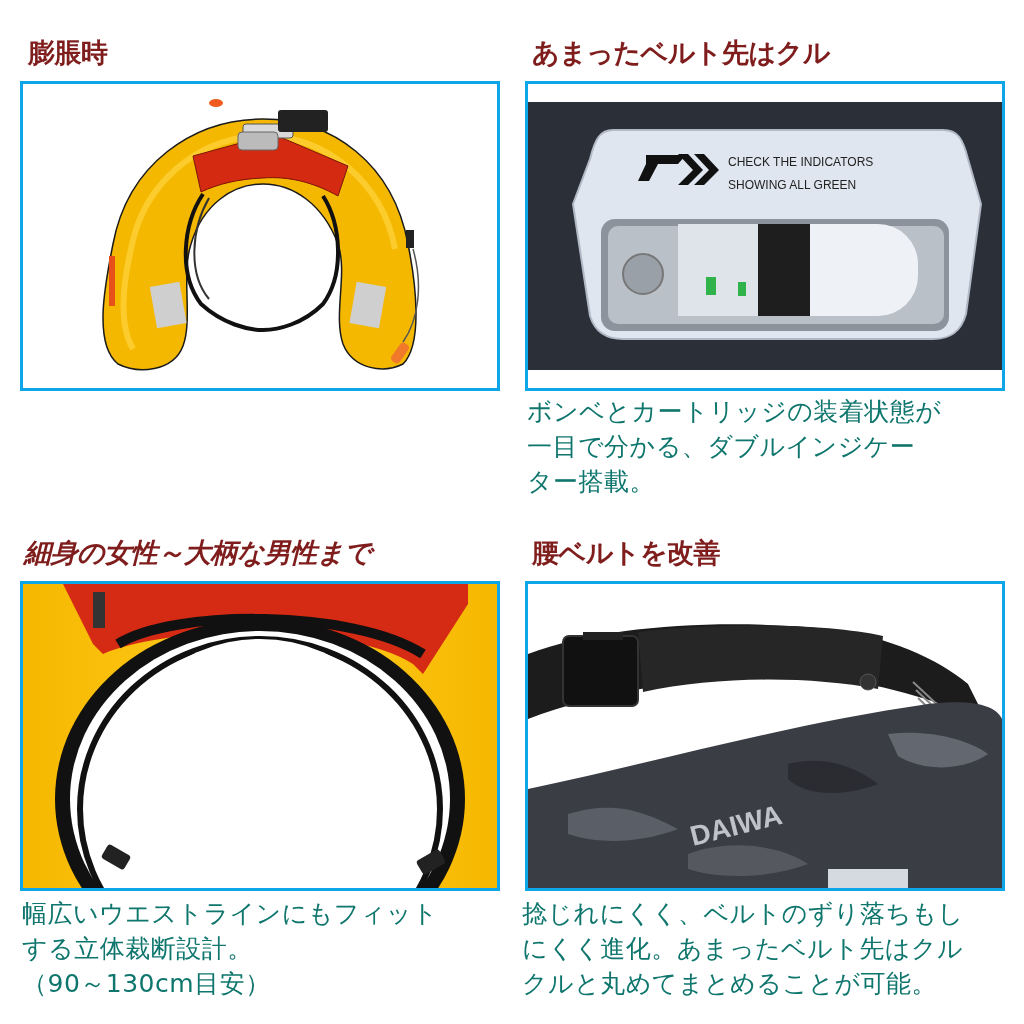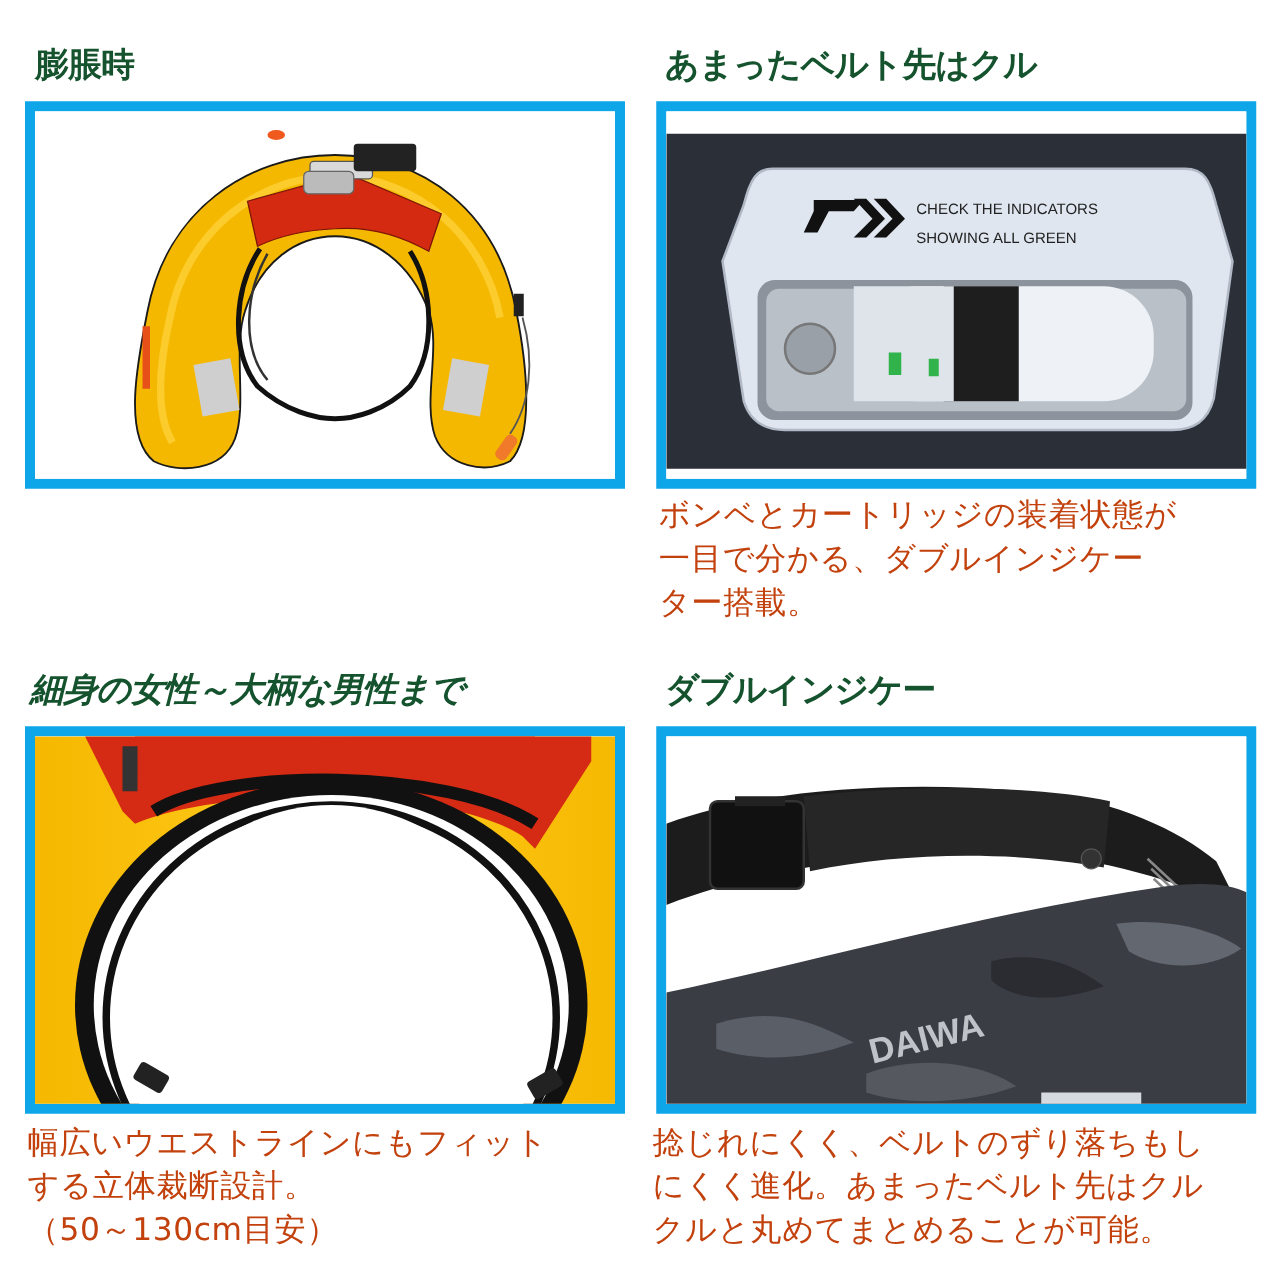--- a/index.html
+++ b/index.html
@@ -1,19 +1,19 @@
 <!DOCTYPE html>
 <html><head>
 <meta charset="utf-8">
 <style>
   html,body{margin:0;padding:0;background:#ffffff;}
   body{width:1024px;height:1024px;position:relative;overflow:hidden;font-family:"DejaVu Sans","Liberation Sans",sans-serif;color:#111;}
-  .title{position:absolute;font-weight:bold;font-size:27px;line-height:34px;color:#14532d;white-space:nowrap;letter-spacing:-0.5px;}
-  .frame{position:absolute;border:8px solid #0ea5e9;box-sizing:border-box;overflow:hidden;background:#fff;}
-  .caption{position:absolute;font-size:25px;line-height:35px;color:#c2410c;white-space:pre-line;letter-spacing:0.5px;}
+  .title{position:absolute;font-weight:bold;font-size:27px;line-height:34px;color:#7f1d1d;white-space:nowrap;letter-spacing:-0.5px;}
+  .frame{position:absolute;border:3px solid #0ea5e9;box-sizing:border-box;overflow:hidden;background:#fff;}
+  .caption{position:absolute;font-size:25px;line-height:35px;color:#0f766e;white-space:pre-line;letter-spacing:0.5px;}
   
   #t1{left:28px;top:36px;}
   #t2{left:532px;top:36px;}
   #t3{left:24px;top:536px;font-style:italic;}
   #t4{left:532px;top:536px;}
   #f1{left:20px;top:81px;width:480px;height:310px;}
   #f2{left:525px;top:81px;width:480px;height:310px;}
   #f3{left:20px;top:581px;width:480px;height:310px;}
   #f4{left:525px;top:581px;width:480px;height:310px;}
   #c2{left:527px;top:394px;width:480px;}
@@ -106,23 +106,23 @@
     <path d="M80,0 L400,0 L400,70 C330,25 150,25 95,60 Z" fill="#d52a14"></path>
     <path d="M95,60 C150,25 330,25 400,70" fill="none" stroke="#111" stroke-width="10"></path>
     <rect x="70" y="8" width="12" height="36" fill="#333"></rect>
 
     <rect x="80" y="265" width="26" height="16" rx="3" fill="#222" transform="rotate(30 93 273)"></rect>
     <rect x="395" y="270" width="26" height="16" rx="3" fill="#222" transform="rotate(-30 408 278)"></rect>
   </svg>
 </div>
 <div id="c3" class="caption">幅広いウエストラインにもフィット
 する立体裁断設計。
-（50～130cm目安）</div>
+（90～130cm目安）</div>
 
-<div id="t4" class="title">ダブルインジケー</div>
+<div id="t4" class="title">腰ベルトを改善</div>
 <div id="f4" class="frame">
   <svg width="474" height="304" viewBox="0 0 474 304">
     <rect width="474" height="304" fill="#ffffff"></rect>
 
     <path d="M0,70 C80,40 200,35 300,45 C360,52 410,75 440,100 L460,140 C420,120 360,100 300,95 C200,90 90,100 0,135 Z" fill="#1c1c1c"></path>
     <path d="M110,48 C200,38 300,40 355,52 L350,105 C280,92 190,92 115,108 Z" fill="#262626"></path>
 
     <rect x="35" y="52" width="75" height="70" rx="6" fill="#111" stroke="#333" stroke-width="2"></rect>
     <rect x="55" y="48" width="40" height="8" fill="#222"></rect>
     <circle cx="340" cy="98" r="8" fill="#333" stroke="#555"></circle>

